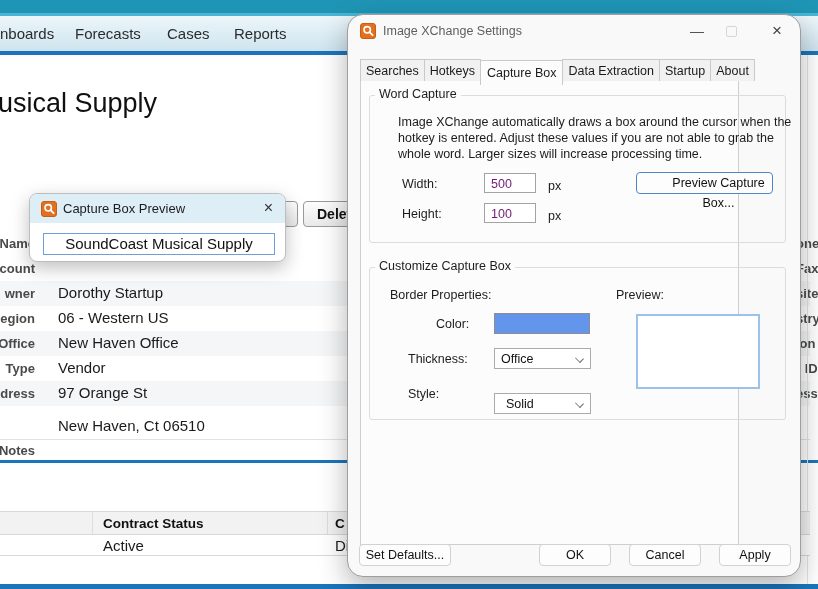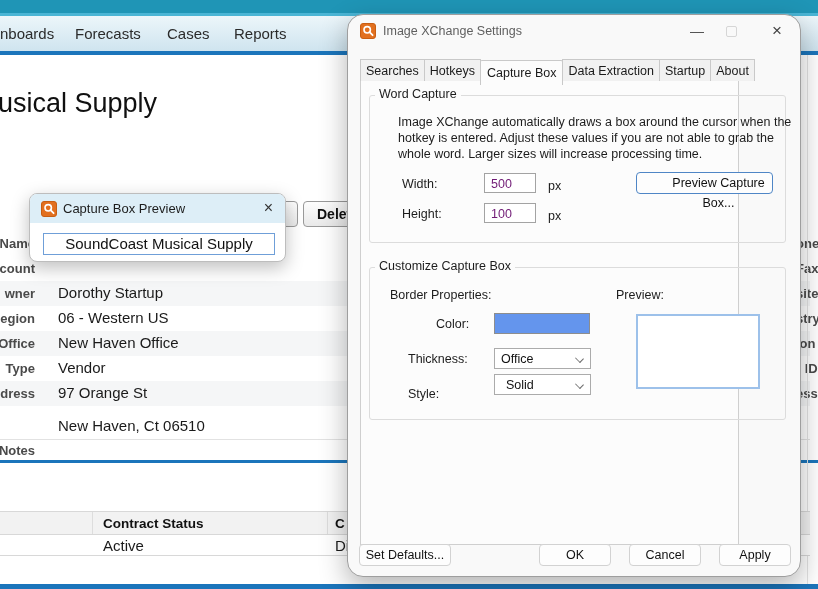--- a/index.html
+++ b/index.html
@@ -236,21 +236,21 @@
       <span class="fld-label" style="left:38px; top:49px;margin-left:28px;">Color:</span>
       <div class="swatch" style="background: rgb(100, 149, 237);"></div>
 
       <span class="fld-label" style="left:38px; top:84px;">Thickness:</span>
       <div class="combo" style="top:80px;">
         <span>Office</span>
         <span class="chev"></span>
       </div>
 
       <span class="fld-label" style="left:38px; top:119px;">Style:</span>
-      <div class="combo" style="top:106px;padding-left:11px;">
+      <div class="combo" style="top:125px;padding-left:11px;">
         <span>Solid</span>
         <span class="chev"></span>
       </div>
 
       <div class="pv-box"></div>
     </div>
 
   </div>
 
   <button class="btn footer-btn b-defaults">Set Defaults...</button>

